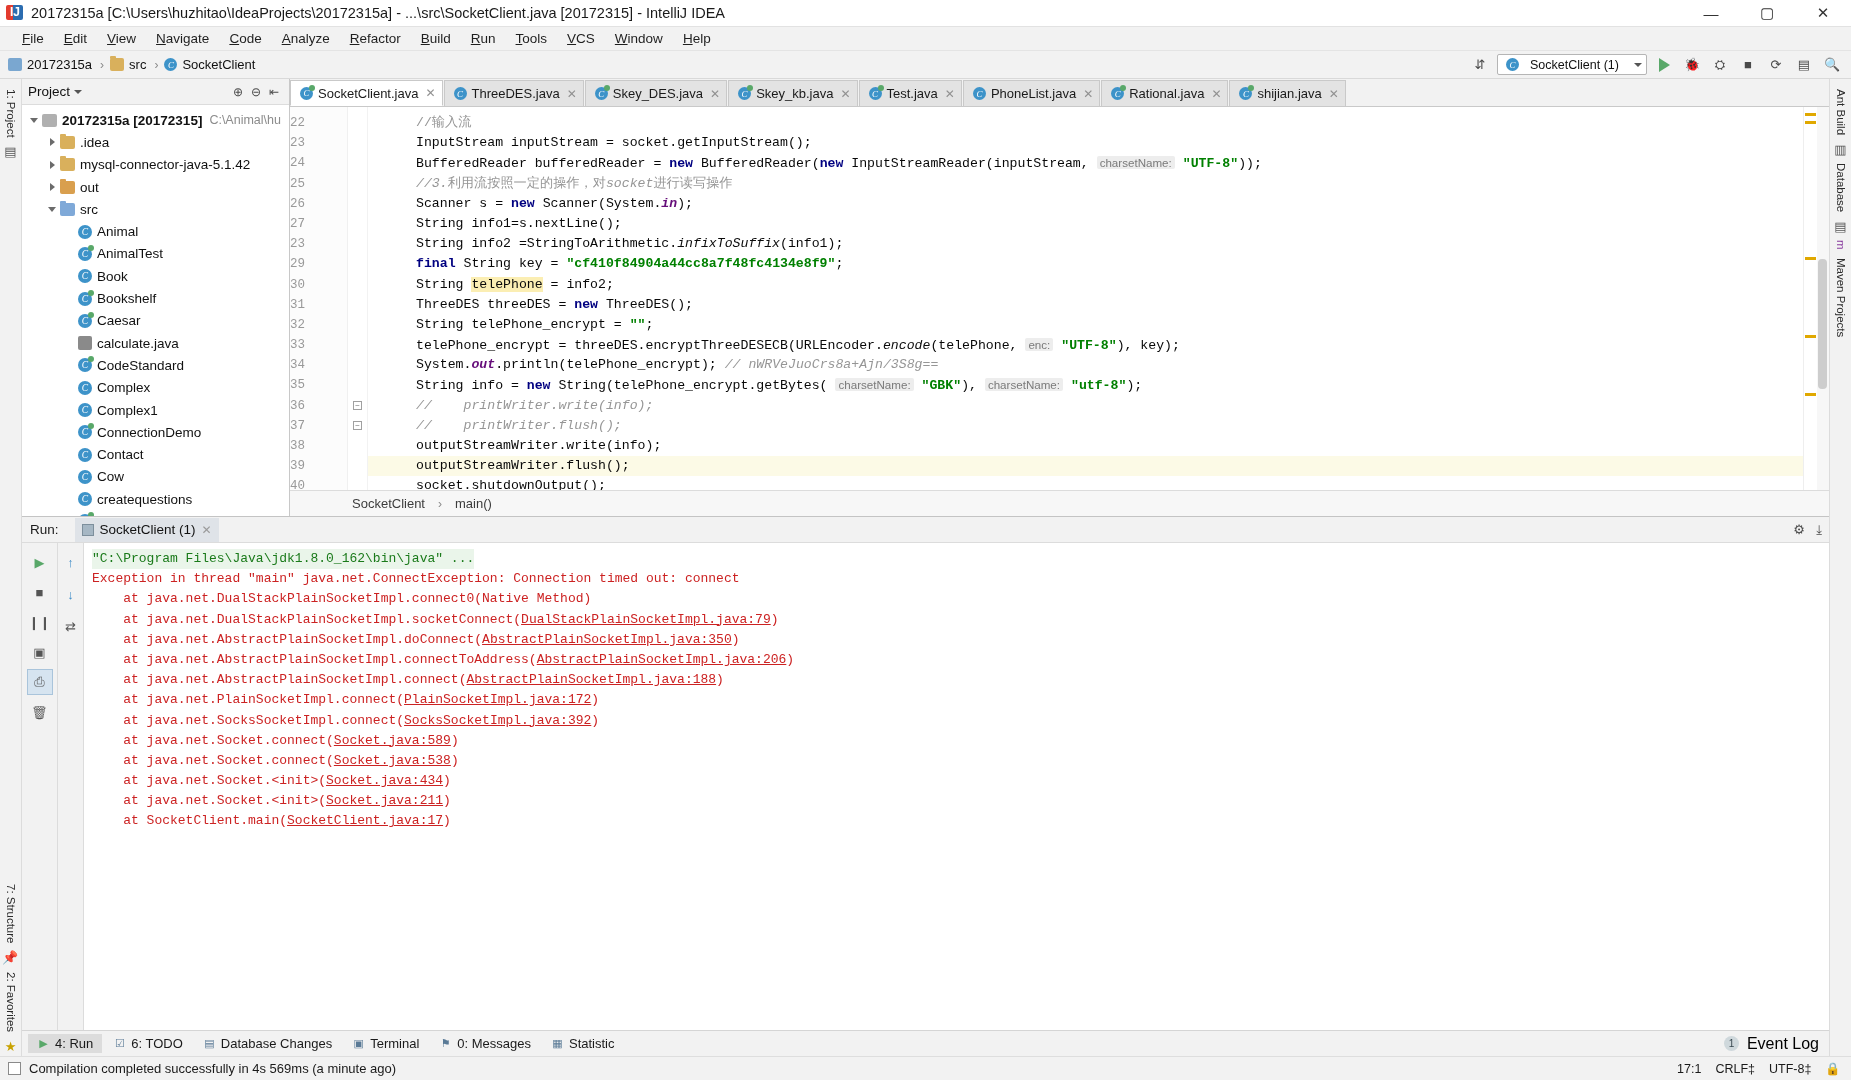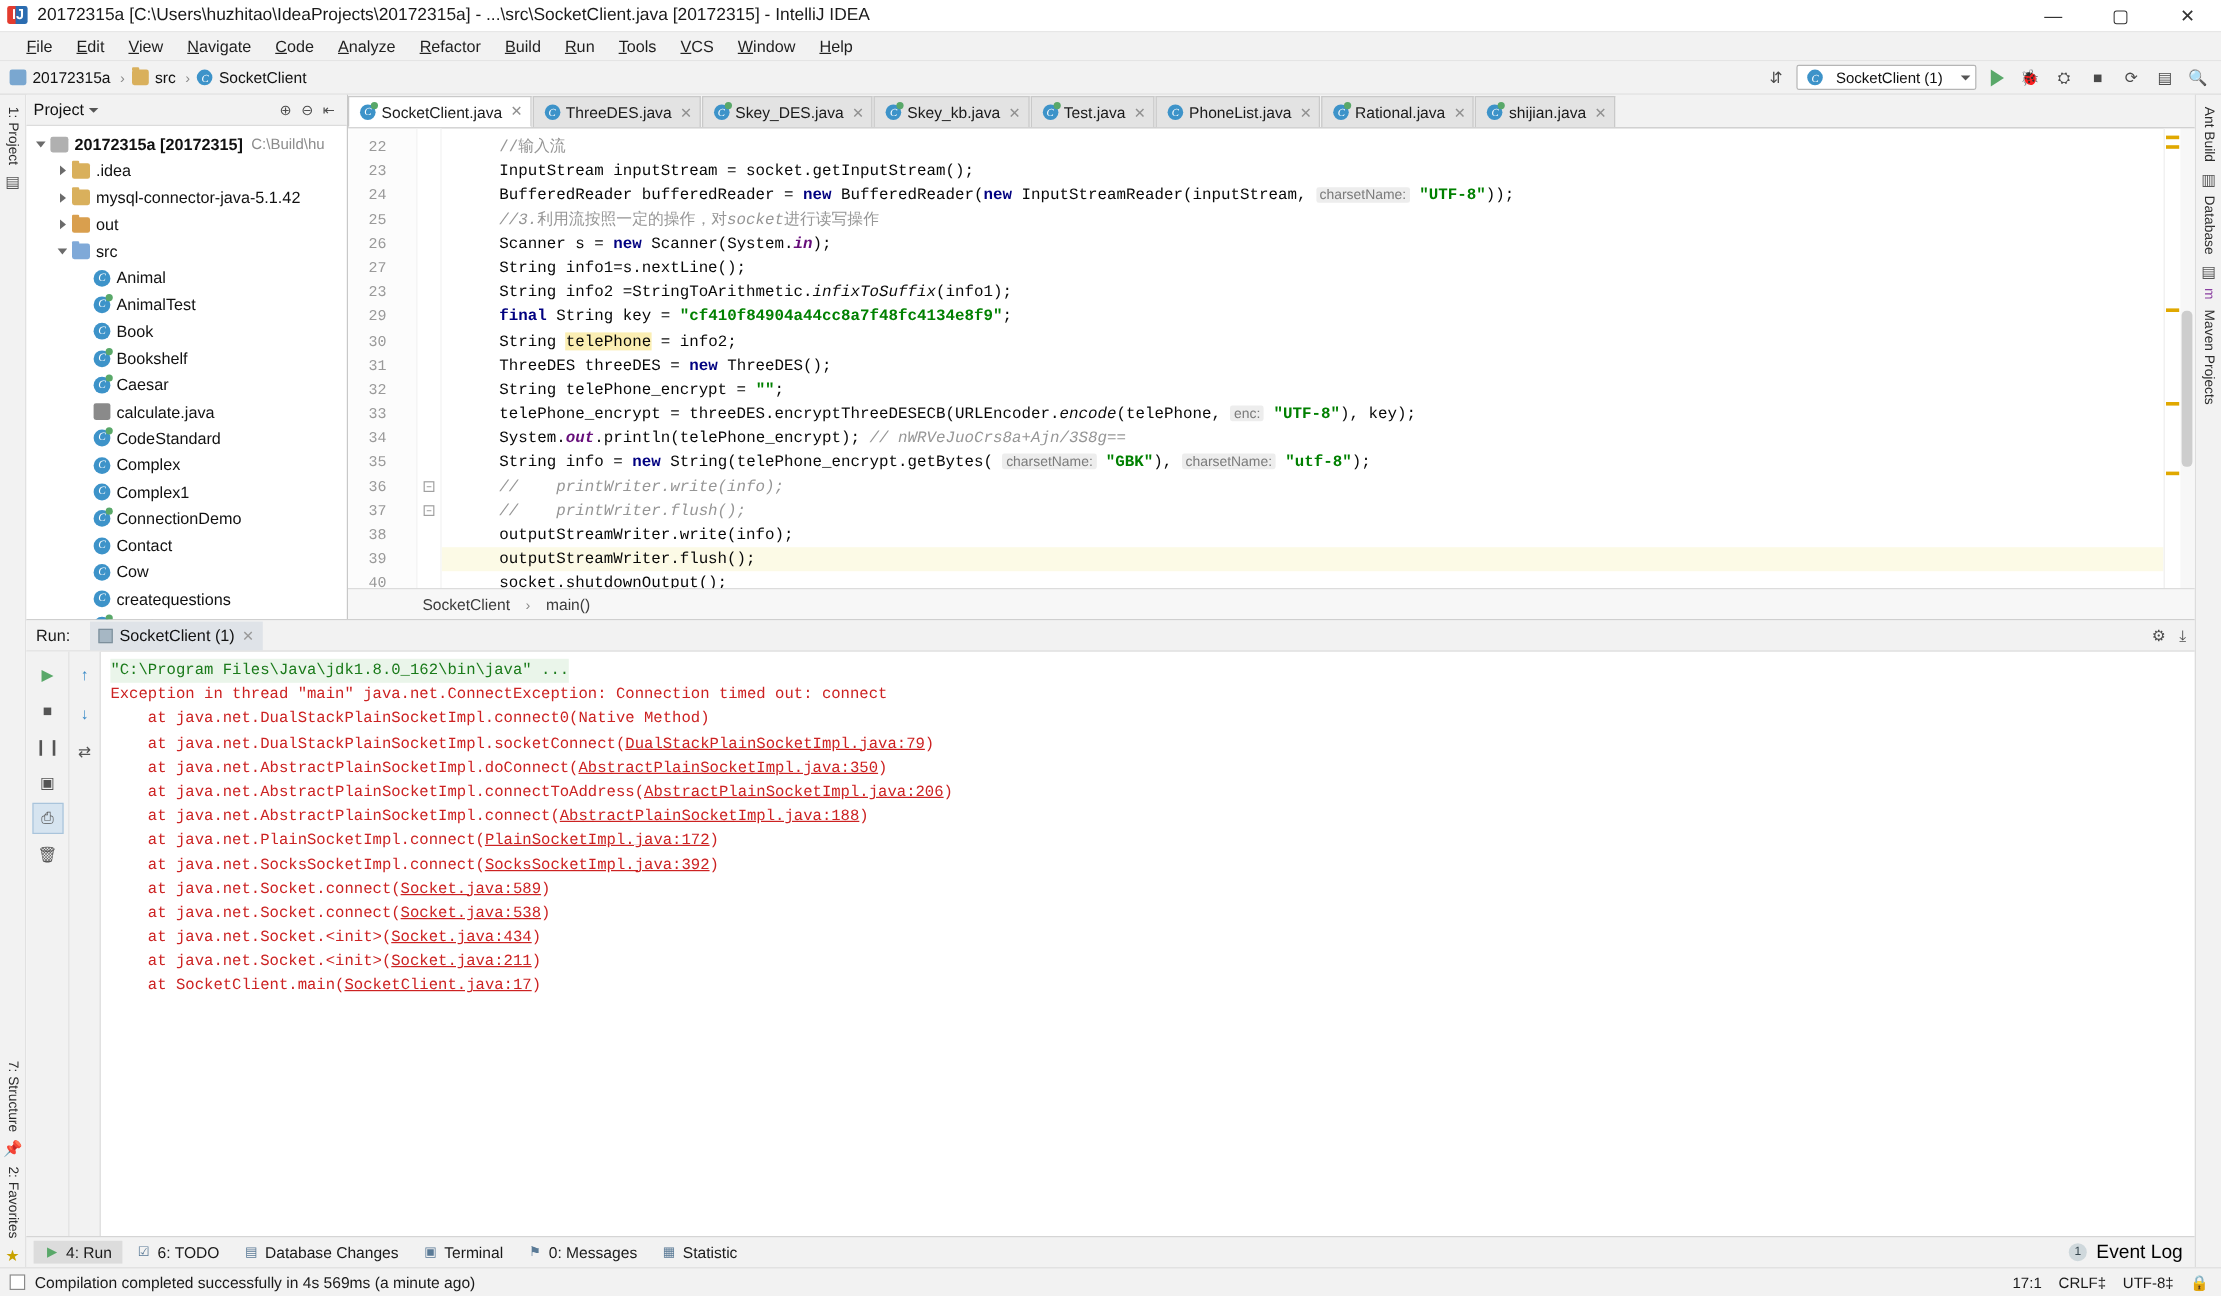--- a/index.html
+++ b/index.html
@@ -110,21 +110,21 @@
           border-bottom:none; margin-right:1px; white-space:nowrap; flex:none; }
   .etab.active { background:#fff; border-bottom:1px solid #fff; }
   .etab .x { color:#909090; font-size:12px; margin-left:2px; }
   .tab-ic { width:13px;height:13px;border-radius:50%;background:#3d93c9;color:#fff;font-size:9px;
             display:flex;align-items:center;justify-content:center;flex:none;
             font-family:"Liberation Serif",serif;font-style:italic;position:relative;}
   .tab-ic.run:after{content:"";position:absolute;right:-2px;top:-2px;width:6px;height:6px;background:#59a869;border-radius:50%;}
 
   .code-area { flex:1; display:flex; min-height:0; position:relative; overflow:hidden; }
   .gutter { width:58px; background:#fcfcfc; flex:none; border-right:1px solid #f0f0f0;
-            text-align:center; padding-top:6px; }
+            text-align:left; padding-top:6px; }
   .gutter .ln { height:20.2px; line-height:20.2px; font-size:12.5px; color:#999999;
                 font-family:"Liberation Mono", monospace; padding-right:8px; }
   .foldstrip { width:20px; flex:none; background:#fff; padding-top:6px; border-right:1px solid #f2f2f2;}
   .foldstrip .fr { height:20.2px; display:flex; align-items:center; justify-content:center; }
   .fold-m { width:9px;height:9px;border:1px solid #a0a0a0; color:#777; font-size:8px; line-height:7px;
             text-align:center; background:#fff; }
   .codelines { flex:1; padding-top:6px; overflow:hidden; min-width:0;
                font-family:"Liberation Mono", monospace; font-size:13.2px; }
   .cl { height:20.2px; line-height:20.2px; white-space:pre; padding-left:48px; color:#080808; }
   .cl.hl { background:#fcfae6; }
@@ -285,21 +285,21 @@
             <div class="ph-ic">⊖</div>
             <div class="ph-ic">⇤</div>
           </div>
           <div class="tree" id="tree">
               <div class="tnode" style="padding-left: 4px;">
                 <div class="tw">
                   <div class="arrow-d"></div>
                 </div>
                 <div class="tico ic-prj"></div>
                 <span class="tlabel bold">20172315a [20172315]</span>
-                <span class="tdim">C:\Build\hu</span>
+                <span class="tdim">C:\Animal\hu</span>
               </div>
               <div class="tnode" style="padding-left: 22px;">
                 <div class="tw">
                   <div class="arrow-r"></div>
                 </div>
                 <div class="tico ic-fold"></div>
                 <span class="tlabel">.idea</span>
               </div>
               <div class="tnode" style="padding-left: 22px;">
                 <div class="tw">

